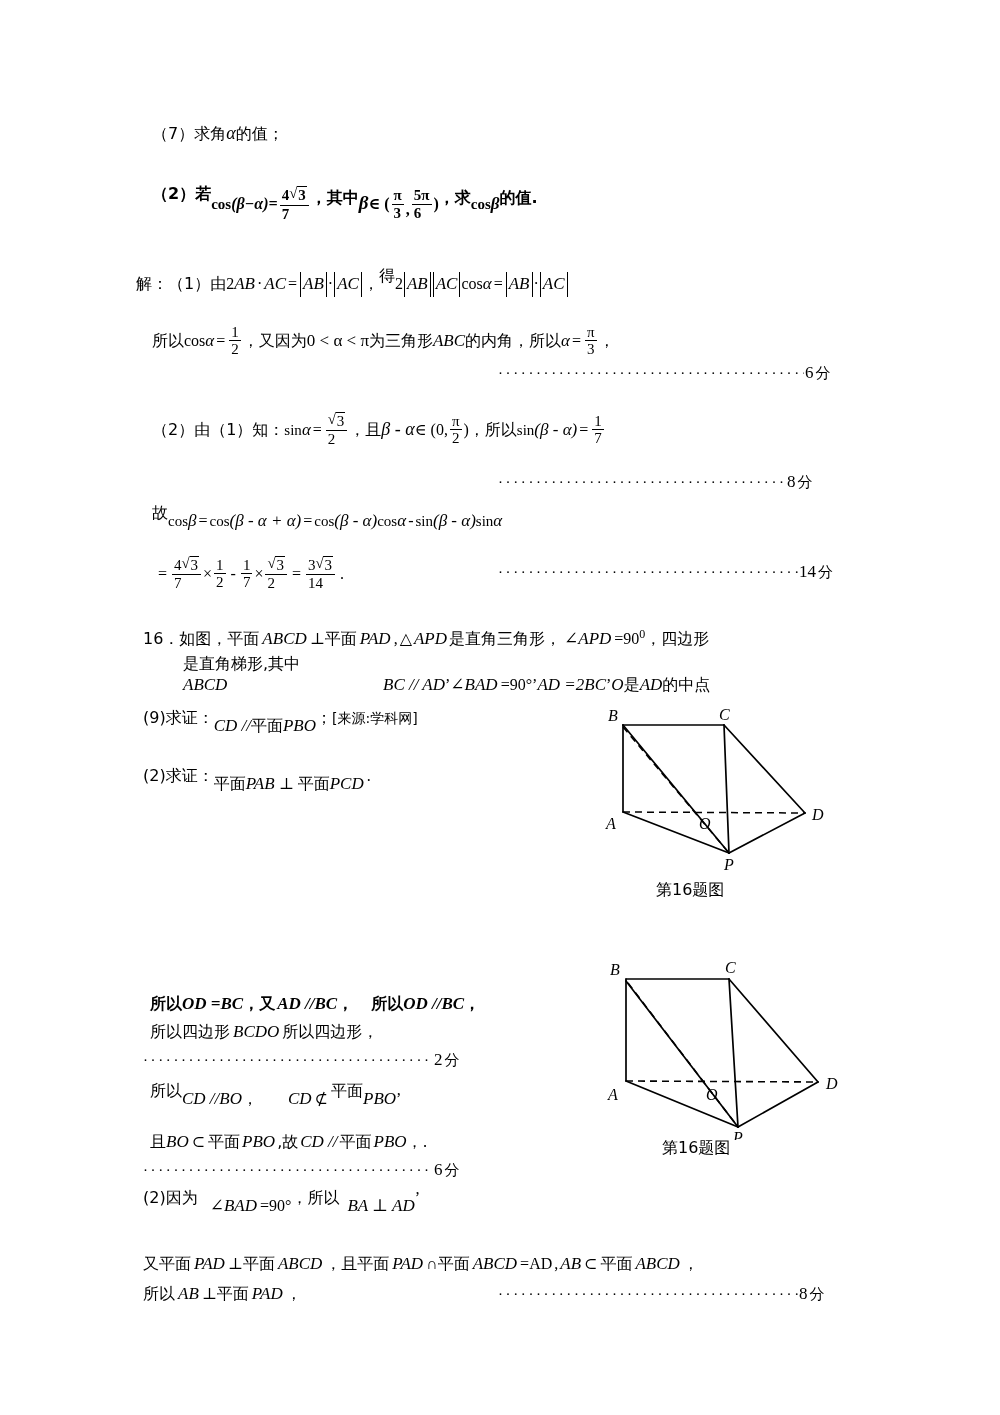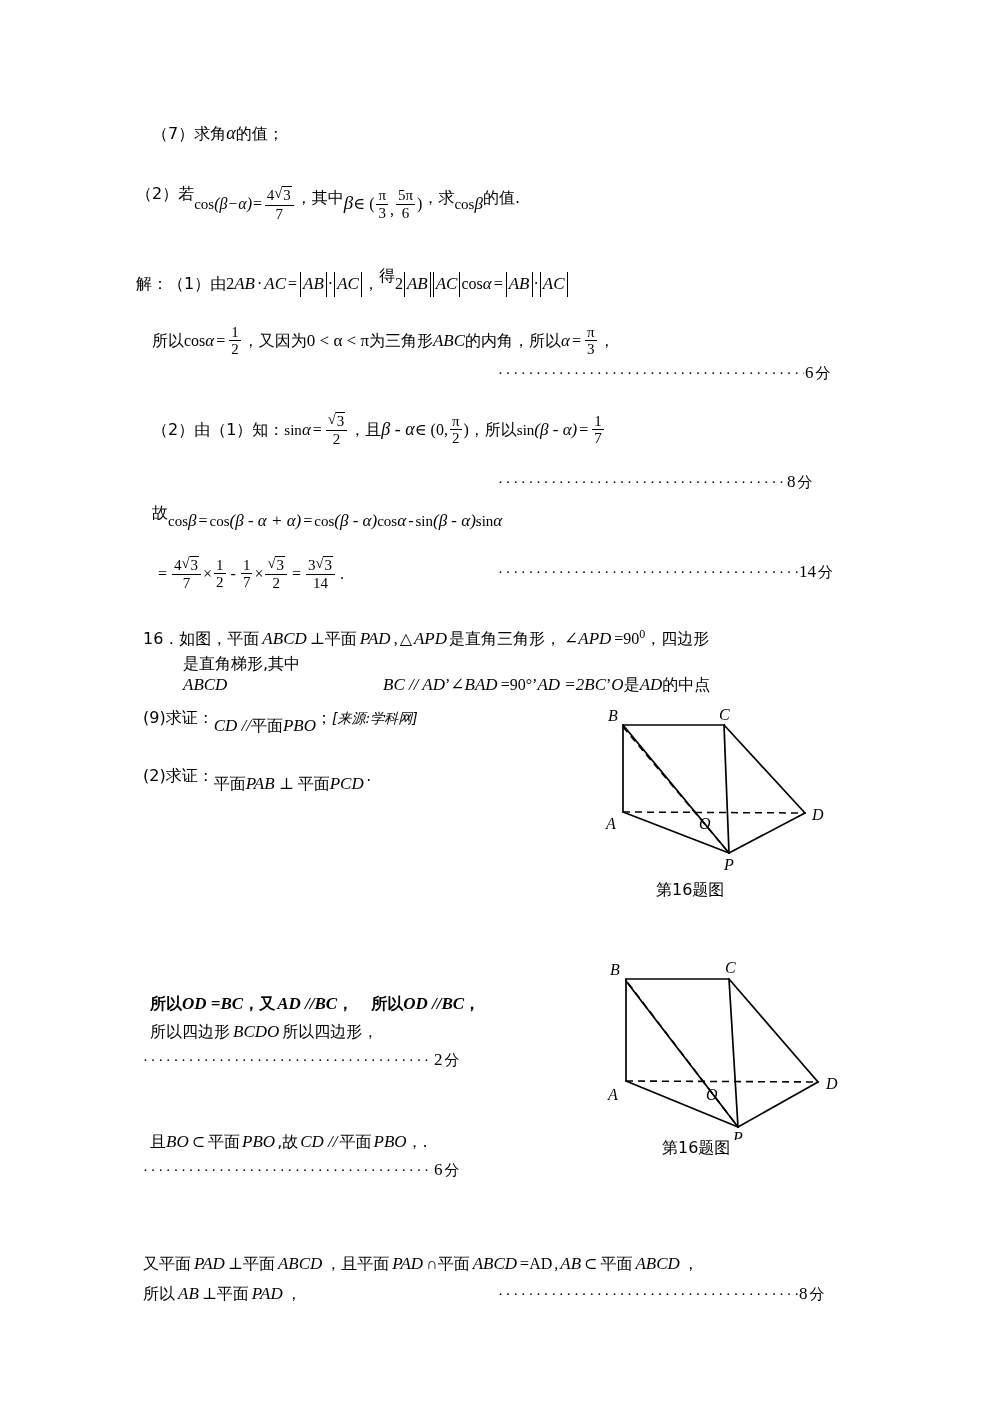--- a/index.html
+++ b/index.html
@@ -35,28 +35,28 @@
   .mi {               
     font-family: "Liberation Serif", "DejaVu Serif", serif;
     font-style: italic;
     font-size: 17px;
   }
   .mup {              
     font-family: "Liberation Serif", "DejaVu Serif", serif;
     font-style: normal;
     font-size: 16px;
   }
-  .small { font-size: 14px; font-style: italic; }
+  .small { font-size: 14px; }
   .tiny  { font-size: 12px; }
 
   
   .frac {
     display: inline-block;
     vertical-align: middle;
-    text-align: center;
+    text-align: left;
     font-size: 15px;
     line-height: 1.08;
     margin: 0 2px;
     position: relative;
     top: -1px;
   }
   .frac > .num { display: block; padding: 0 2px; }
   .frac > .den { display: block; padding: 0 2px; border-top: 1.2px solid #000; }
 
   
@@ -134,21 +134,21 @@
 </style>
 </head>
 <body>
 
 <div class="page">
 
   <div class="ln" style="left:152px; top:124px;">
     <span class="cjk">（7）求角</span><span class="mi" style="font-size:18px;">α</span><span class="cjk">的值；</span>
   </div>
 
-  <div class="ln" style="left:136px; top:186px;">
+  <div class="ln" style="left:152px; top:186px;font-weight:bold;">
     <span class="cjk" style="vertical-align:10px;">（2）若</span><span class="mup" style="font-size:15px;">cos</span><span class="mi" style="font-size:16px;">(β−α)=</span><span class="frac"><span class="num"><span>4</span><span class="rad"><span class="radicand">3</span></span></span><span class="den">7</span></span><span class="cjk" style="vertical-align:6px;">，其中</span><span class="mi" style="font-size:19px;">β</span><span class="mup" style="font-size:16px;">∈ (</span><span class="frac"><span class="num">π</span><span class="den">3</span></span><span class="mup" style="font-size:16px;vertical-align:-6px;">,</span><span class="frac"><span class="num">5π</span><span class="den">6</span></span><span class="mup" style="font-size:16px;">)</span><span class="cjk" style="vertical-align:6px;">，求</span><span class="mup" style="font-size:15px;">cos</span><span class="mi" style="font-size:17px;">β</span><span class="cjk" style="vertical-align:6px;">的值.</span>
   </div>
 
   <div class="ln" style="left:136px; top:268px;">
     <span class="cjk">解：（1）由</span><span class="mup">2</span><span class="mi">AB</span><span class="mup" style="padding:0 2px;">·</span><span class="mi">AC</span><span class="mup" style="padding:0 2px;">=</span><span class="abs">AB</span><span class="mup">·</span><span class="abs">AC</span><span class="cjk">，</span><span class="cjk" style="vertical-align:8px;">得</span><span class="mup">2</span><span class="abs">AB</span><span class="abs">AC</span><span class="mup">cos</span><span class="mi">α</span><span class="mup" style="padding:0 2px;">=</span><span class="abs">AB</span><span class="mup">·</span><span class="abs">AC</span>
   </div>
 
   <div class="ln" style="left:152px; top:325px;">
     <span class="cjk">所以</span><span class="mup">cos</span><span class="mi">α</span><span class="mup" style="padding:0 2px;">=</span><span class="frac"><span class="num">1</span><span class="den">2</span></span><span class="cjk">，又因为</span><span class="mi" style="font-style:normal;">0 &lt; α &lt; π</span><span class="cjk">为三角形</span><span class="mi">ABC</span><span class="cjk">的内角，所以</span><span class="mi">α</span><span class="mup" style="padding:0 2px;">=</span><span class="frac"><span class="num">π</span><span class="den">3</span></span><span class="cjk">，</span>
   </div>
@@ -243,31 +243,37 @@
   <div class="ln" style="left:150px; top:1023px;">
     <span class="cjk">所以四边形</span><span class="mi" style="padding:0 3px;">BCDO</span><span class="cjk">所以四边形，</span>
   </div>
 
   <div class="leader" style="left:143px; top:1050px; width:330px;">
     <span class="dots" style="width:290px;">···········································</span>
       <span class="score">2</span>
       <span class="fen">分</span>
   </div>
 
+  <div class="ln" style="left:150px; top:1083px;">
+    <span class="cjk" style="vertical-align:8px;">所以</span><span class="mi">CD //BO</span><span class="cjk">，</span><span class="mi" style="padding-left:30px;">CD</span><span class="mup" style="padding:0 3px;">⊄</span><span class="cjk" style="vertical-align:8px;">平面</span><span class="mi">PBO</span><span class="mup">’</span>
+  </div>
 
   <div class="ln" style="left:150px; top:1133px;text-align:center;">
     <span class="cjk">且</span><span class="mi" style="padding-right:3px;">BO</span><span class="mup" style="padding-right:3px;">⊂</span><span class="cjk">平面</span><span class="mi" style="padding:0 2px;">PBO</span><span class="cjk">,故</span><span class="mi" style="padding:0 2px;">CD //</span><span class="cjk">平面</span><span class="mi" style="padding-left:2px;">PBO</span><span class="cjk">，.</span>
   </div>
 
   <div class="leader" style="left:143px; top:1160px; width:330px;">
     <span class="dots" style="width:290px;">···········································</span>
       <span class="score">6</span>
       <span class="fen">分</span>
   </div>
 
+  <div class="ln" style="left:143px; top:1190px;">
+    <span class="cjk" style="vertical-align:8px;">(2)因为</span><span class="mi" style="padding-left:12px;">∠BAD</span><span class="mup" style="padding-left:3px;">=90°</span><span class="cjk" style="vertical-align:8px;">，所以</span><span class="mi" style="padding-left:8px;">BA ⊥ AD</span><span class="mup" style="vertical-align:8px;">’</span>
+  </div>
 
   <div class="ln" style="left:143px; top:1255px; font-size:16px;">
     <span class="cjk">又平面</span><span class="mi" style="padding:0 3px;">PAD</span><span class="mup">⊥</span><span class="cjk">平面</span><span class="mi" style="padding:0 3px;">ABCD</span><span class="cjk">，且平面</span><span class="mi" style="padding:0 3px;">PAD</span><span class="mup">∩</span><span class="cjk">平面</span><span class="mi" style="padding:0 3px;">ABCD</span><span class="mup">=AD</span><span class="mup" style="padding:0 2px;">,</span><span class="mi">AB</span><span class="mup" style="padding:0 3px;">⊂</span><span class="cjk">平面</span><span class="mi" style="padding:0 3px;">ABCD</span><span class="cjk">，</span>
   </div>
 
   <div class="ln" style="left:143px; top:1285px;">
     <span class="cjk">所以</span><span class="mi" style="padding:0 3px;">AB</span><span class="mup">⊥</span><span class="cjk">平面</span><span class="mi" style="padding:0 3px;">PAD</span><span class="cjk">，</span>
   </div>
 
   <div class="leader" style="left:498px; top:1284px; width:350px;">

